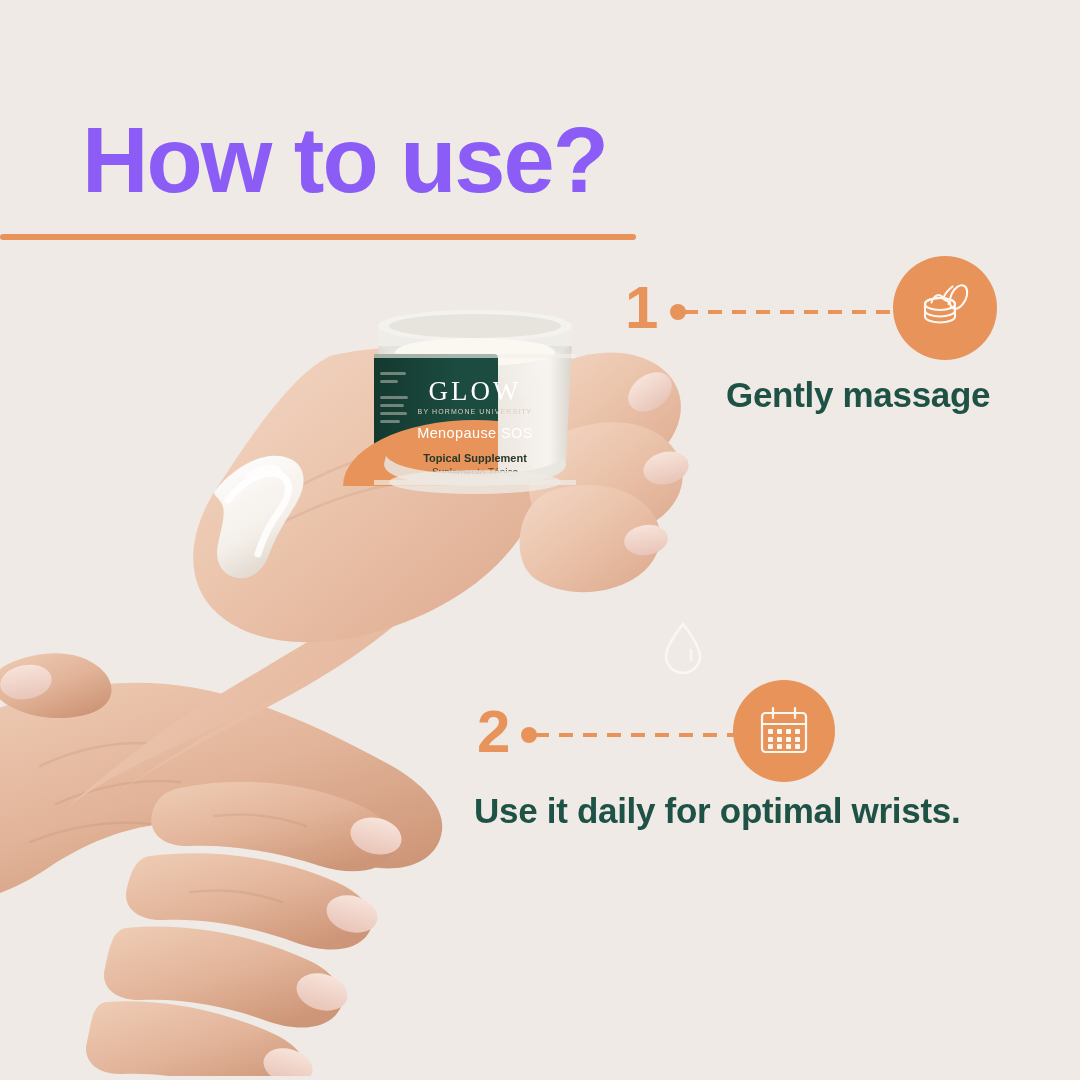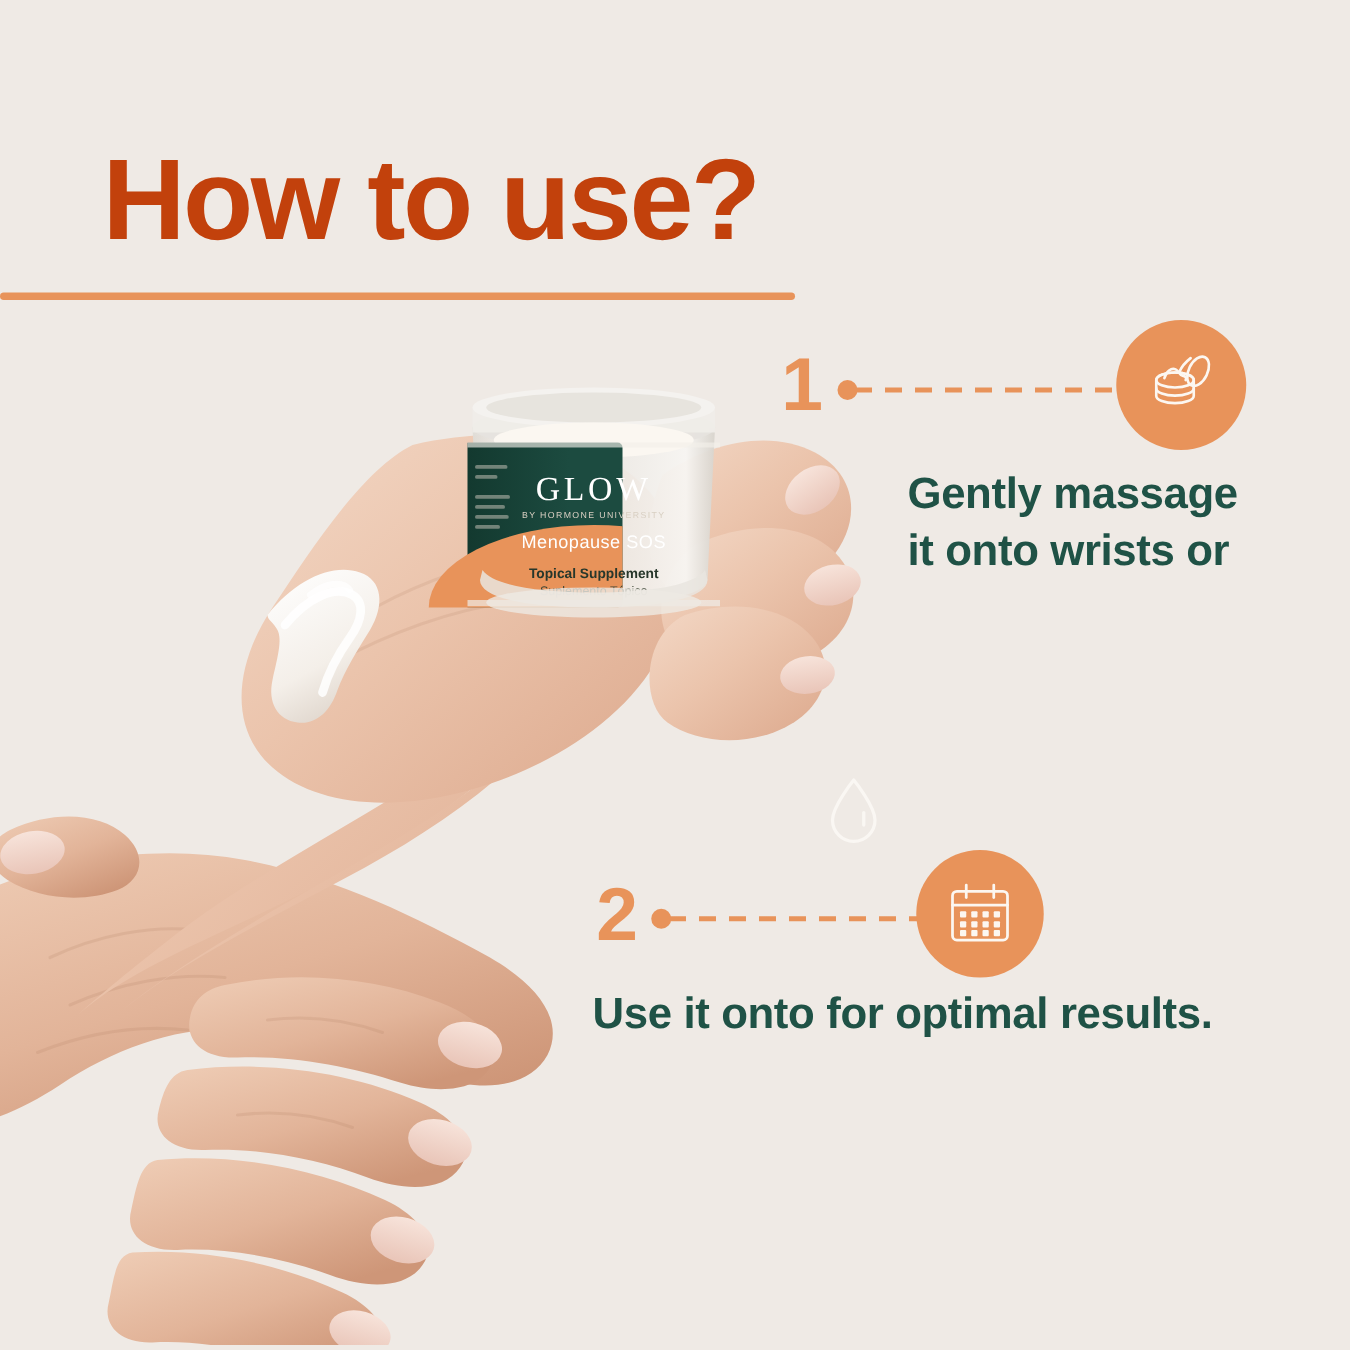--- a/index.html
+++ b/index.html
@@ -12,21 +12,21 @@
   }
   #stage { position:absolute; inset:0; width:1080px; height:1080px; }
 
   
   .title {
     position:absolute;
     left:82px; top:114px;
     font-size:92px;
     font-weight:bold;
     letter-spacing:-2px;
-    color:#c2410c;
+    color:#8b5cf6;
     line-height:1.0;
     white-space:nowrap;
   }
   .title-rule {
     position:absolute;
     left:0px; top:234px;
     width:636px; height:6px;
     background:#E8935A;
     border-radius:3px;
   }
@@ -261,21 +261,20 @@
         <path d="M11,33.5 C11,37 18,39.5 26,39.5 C34,39.5 41,37 41,33.5"></path>
 
         <path d="M17.5,25.5 C19,20 23,17 26.5,18.5 C29.5,19.8 29,23 32,23.5
                  C34.5,24 35.5,25.5 34.5,27"></path>
       </g>
     </svg>
   </div>
 
   <div class="step-text s1">
     <div>Gently massage</div>
-    <div>it onto wrists or</div>
   </div>
 
   <div class="drop-icon">
     <svg width="52" height="62" viewBox="0 0 52 62">
       <g fill="none" stroke="#FAF7F3" stroke-width="2.6" stroke-linecap="round" stroke-linejoin="round">
         <path d="M26,7 C26,7 43,28 43,39 C43,48.4 35.4,56 26,56
                  C16.6,56 9,48.4 9,39 C9,28 26,7 26,7 Z"></path>
         <path d="M34,33 L34,43"></path>
       </g>
     </svg>
@@ -307,16 +306,16 @@
         <rect x="40" y="35" width="5" height="5" rx="0.8"></rect>
         <rect x="13" y="42" width="5" height="5" rx="0.8"></rect>
         <rect x="22" y="42" width="5" height="5" rx="0.8"></rect>
         <rect x="31" y="42" width="5" height="5" rx="0.8"></rect>
         <rect x="40" y="42" width="5" height="5" rx="0.8"></rect>
       </g>
     </svg>
   </div>
 
   <div class="step-text s2">
-    <div>Use it onto for optimal results.</div>
+    <div>Use it daily for optimal wrists.</div>
   </div>
 
 </div>
 
 </body></html>

